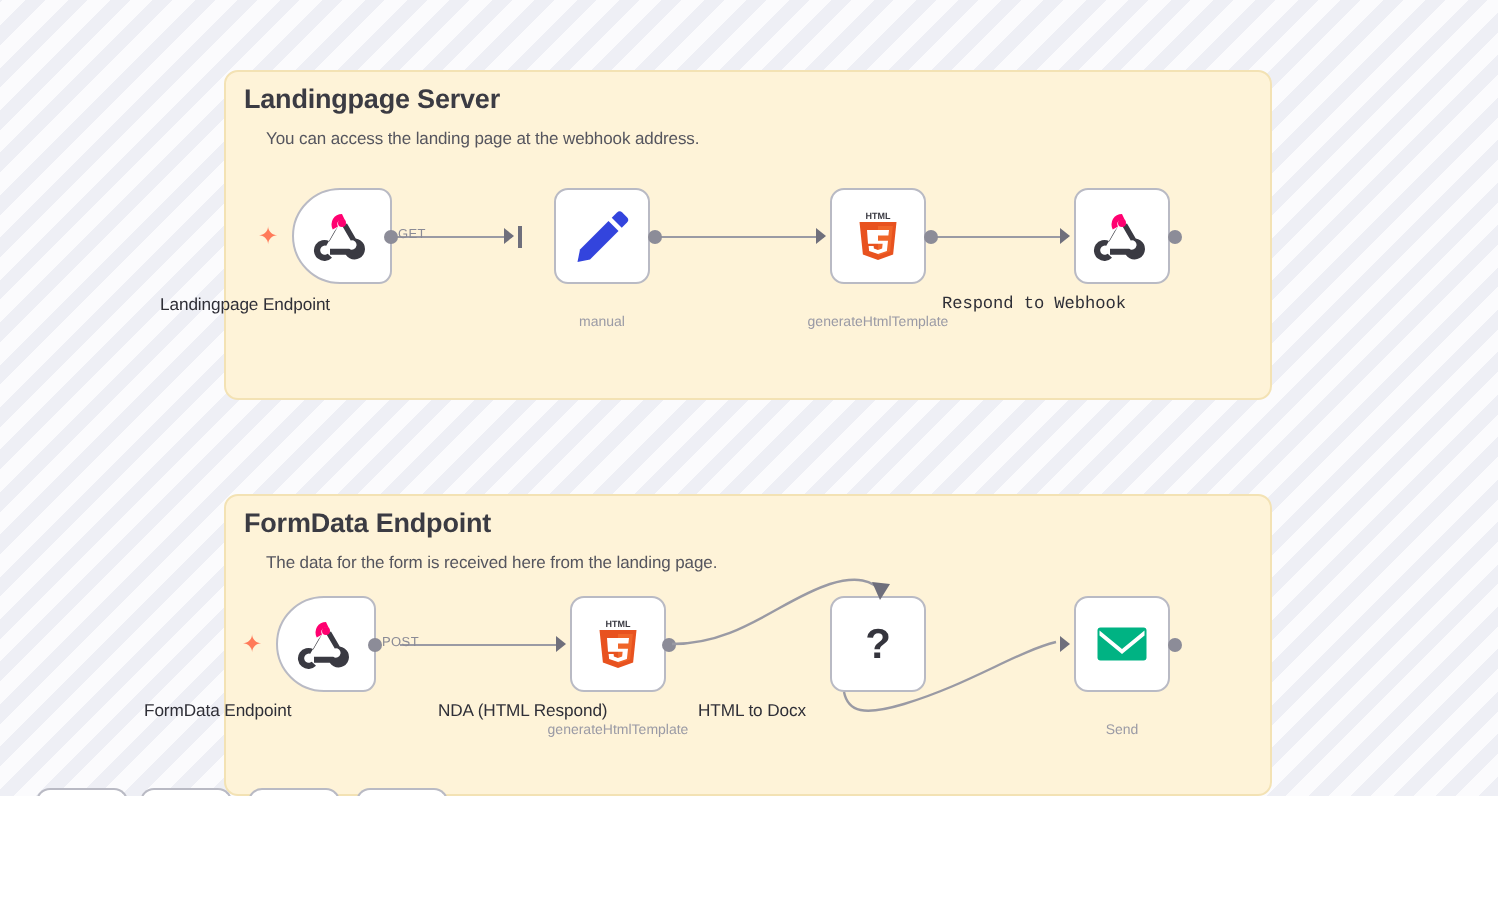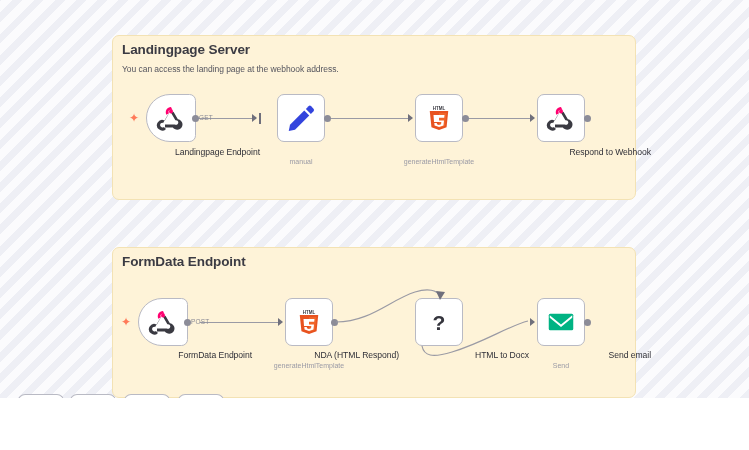--- a/index.html
+++ b/index.html
@@ -65,21 +65,21 @@
     position: absolute;
     left: 9px;
     top: 6px;
     font-size: 13.5px;
     font-weight: bold;
     color: #3b3b43;
     letter-spacing: -0.1px;
   }
   .panel-subtitle {
     position: absolute;
-    left: 9px;
+    left: 20px;
     top: 28px;
     font-size: 8.5px;
     color: #55555e;
     letter-spacing: -0.05px;
   }
 
   
   .node {
     position: absolute;
     width: 48px;
@@ -93,21 +93,21 @@
     justify-content: center;
   }
   .node.trigger {
     border-radius: 26px 7px 7px 26px;
     width: 50px;
   }
 
   .node-label {
     position: absolute;
     width: 180px;
-    text-align: right;
+    text-align: left;
     font-size: 8.6px;
     color: #2f2f37;
     white-space: nowrap;
     letter-spacing: -0.05px;
   }
   .node-sublabel {
     position: absolute;
     width: 180px;
     text-align: center;
     font-size: 7px;
@@ -243,24 +243,25 @@
   <div class="in-arrow" style="left:530px; top:114px;"></div>
   <div class="node" style="left:537px; top:94px;">
     <svg class="icon-wrap" viewBox="0 0 24 24">
       <path d="M12 3.2a4.2 4.2 0 0 0-3.7 6.2l2.1-1.2a1.8 1.8 0 1 1 3.2-1.6z" fill="#ff0070"></path>
       <path d="M10.4 8.2 7.0 14.1a4.2 4.2 0 1 0 1.0 6.6l-1.7-1.6a1.85 1.85 0 1 1-.6-3.2l3.3-5.8z" fill="#3a3a42"></path>
       <path d="M14.0 7.0l3.5 6.0a4.2 4.2 0 1 1-4.0 6.5h-6.3v-2.4h7.7a1.85 1.85 0 1 0 .6-3.3l-3.5-6.0z" fill="#3a3a42"></path>
       <circle cx="12" cy="6.8" r="1.6" fill="#ff0070"></circle>
     </svg>
   </div>
   <div class="dot" style="left:584px; top:114.5px;"></div>
-  <div class="node-label" style="left:471px; top:147px;">Respond to Webhook</div>
+  <div class="node-label" style="left:471px; top:147px;font-family:Liberation Mono, monospace;">Respond to Webhook</div>
 
   <div class="panel" id="panel-formdata">
     <div class="panel-title">FormData Endpoint</div>
+    <div class="panel-subtitle">The data for the form is received here from the landing page.</div>
   </div>
 
   <div class="conn-line" style="left:200px; top:322px; width:78px;"></div>
   <div class="conn-label" style="left:191px; top:318px;">POST</div>
 
   <div class="bolt" style="left:121px; top:316px;">✦</div>
   <div class="node trigger" style="left:138px; top:298px;">
     <svg class="icon-wrap" viewBox="0 0 24 24">
       <path d="M12 3.2a4.2 4.2 0 0 0-3.7 6.2l2.1-1.2a1.8 1.8 0 1 1 3.2-1.6z" fill="#ff0070"></path>
       <path d="M10.4 8.2 7.0 14.1a4.2 4.2 0 1 0 1.0 6.6l-1.7-1.6a1.85 1.85 0 1 1-.6-3.2l3.3-5.8z" fill="#3a3a42"></path>
@@ -292,21 +293,20 @@
 
   <div class="in-bar" style="left:537px; top:316.5px;"></div>
   <div class="in-arrow" style="left:530px; top:318px;"></div>
   <div class="node" style="left:537px; top:298px;">
     <svg class="icon-wrap" viewBox="0 0 24 24">
       <rect x="2.2" y="5.4" width="19.6" height="13.2" rx="1.2" fill="#00b383"></rect>
       <path d="M3.0 6.6 L12 14.0 L21.0 6.6 L21.0 8.6 L12 16.0 L3.0 8.6 z" fill="#ffffff"></path>
     </svg>
   </div>
   <div class="dot" style="left:584px; top:318.5px;"></div>
-  <div class="node-label" style="left:471px; top:350px;">Send email</div>
   <div class="node-sublabel" style="left:471px; top:362px;">Send</div>
 
   <svg class="curve-layer">
 
     <path d="M336 322 C 370 322, 390 300, 415 292 C 428 288, 437 290, 440 296" fill="none" stroke="#9a9aa4" stroke-width="1.2"></path>
     <polygon points="440,300 436,291 445,292" fill="#6f6f7c"></polygon>
 
     <path d="M422 346 C 424 356, 432 358, 452 352 C 485 342, 508 326, 528 321" fill="none" stroke="#9a9aa4" stroke-width="1.2"></path>
   </svg>
 

